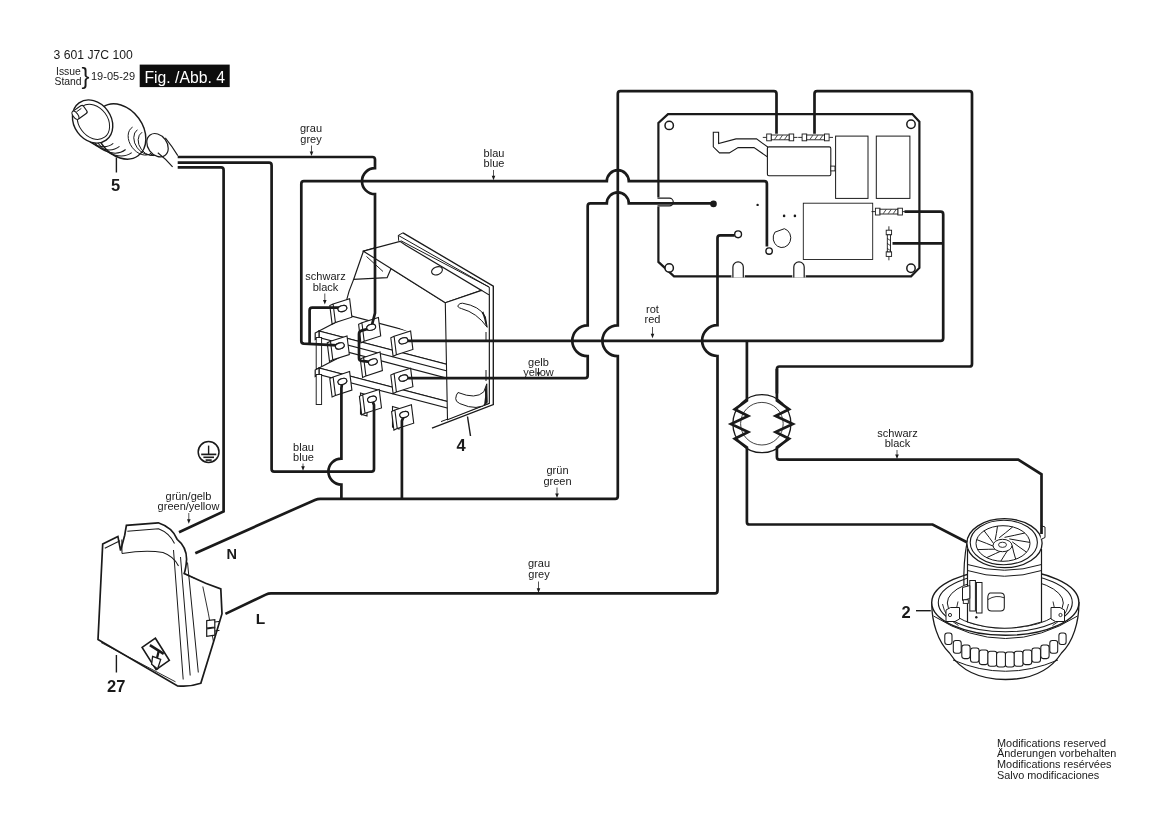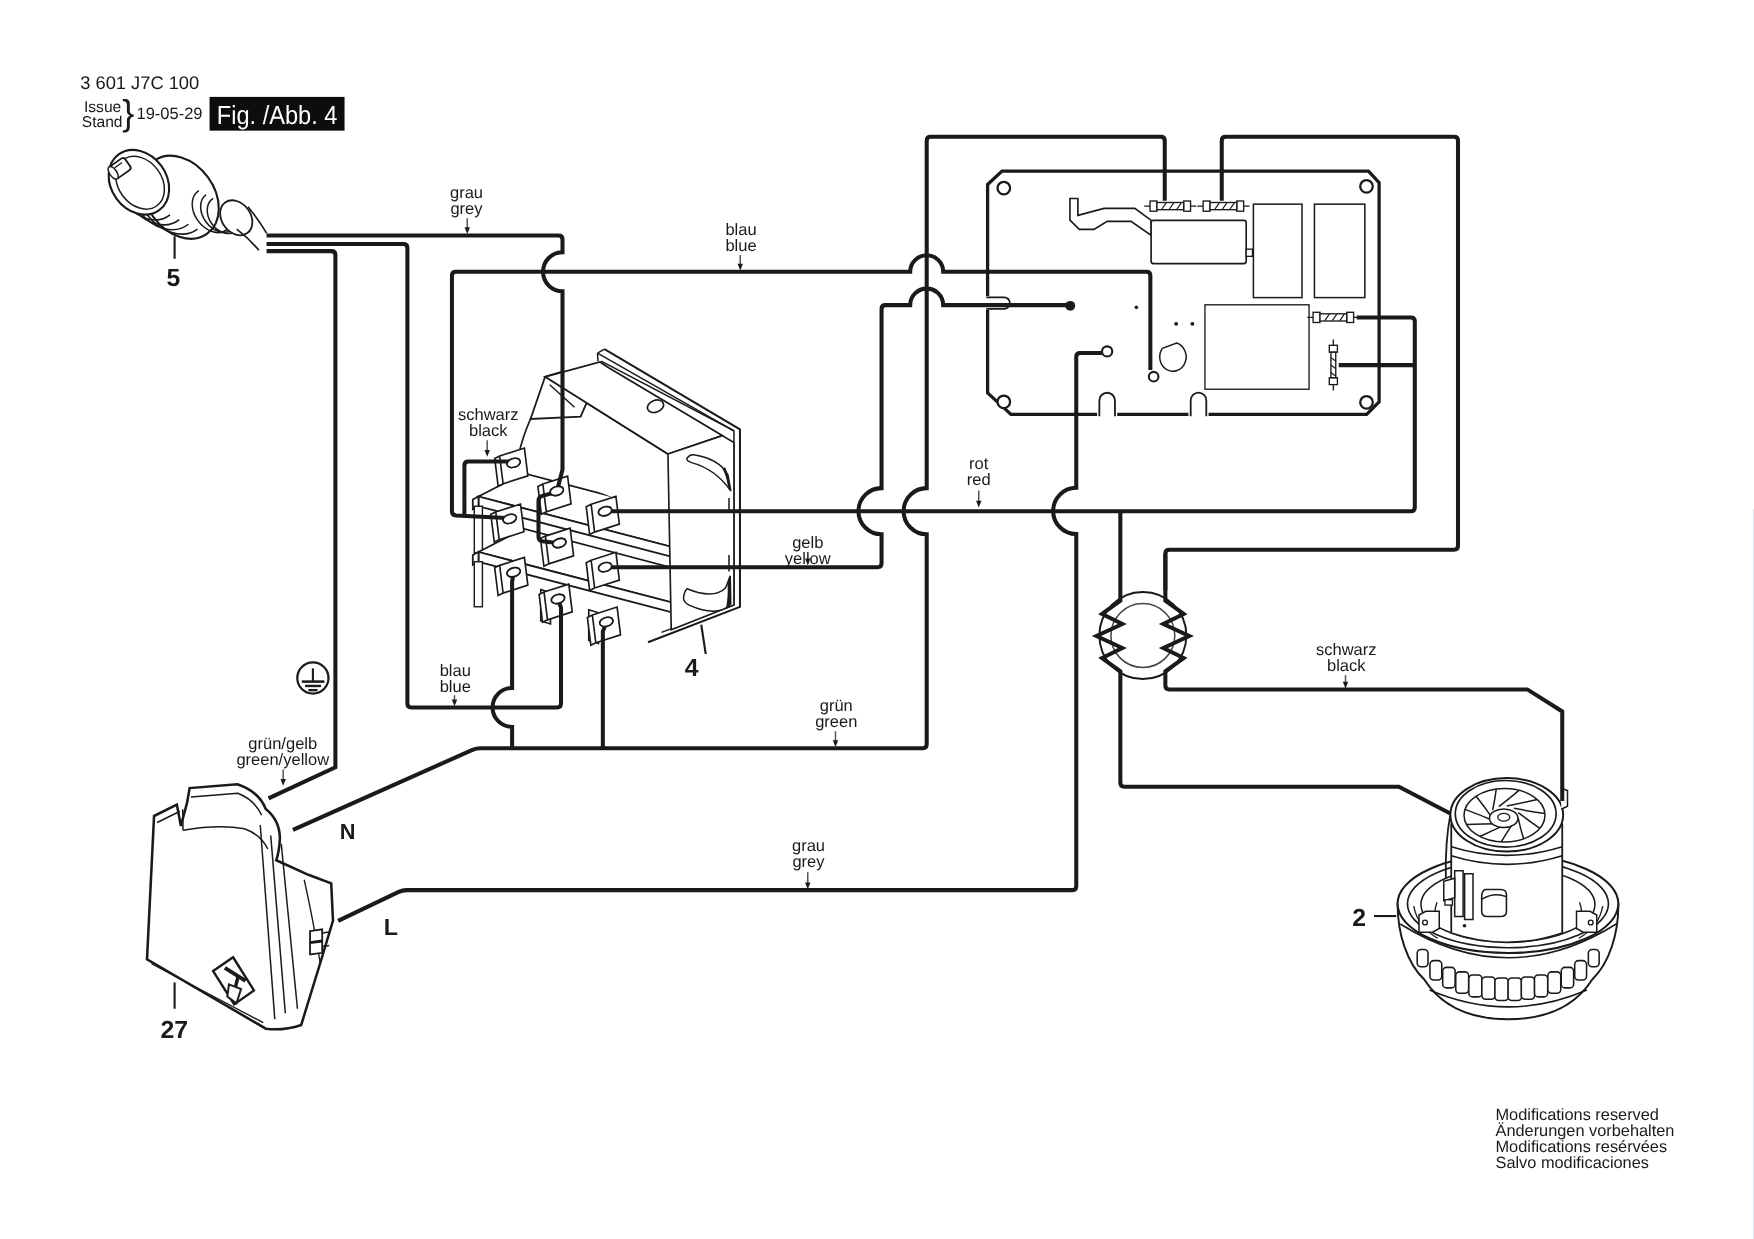--- a/index.html
+++ b/index.html
@@ -1,16 +1,16 @@
 <!DOCTYPE html>
 <html><head>
 <meta charset="utf-8">
 <style>
   html,body{margin:0;padding:0;background:#ffffff;}
-  .wrap{position:relative;width:1169px;height:826px;background:#3b82f6;overflow:hidden;
+  .wrap{position:relative;width:1169px;height:826px;background:#a21caf;overflow:hidden;
         font-family:"Liberation Sans", sans-serif;}
   svg{position:absolute;left:0;top:0;}
   text{font-family:"Liberation Sans", sans-serif;}
   svg text{fill:#1a1a1a;}
   svg text.wt{fill:#ffffff;}
 </style>
 </head>
 <body>
 <div class="wrap">
 <svg width="1169" height="826" viewBox="0 0 1169 826">

